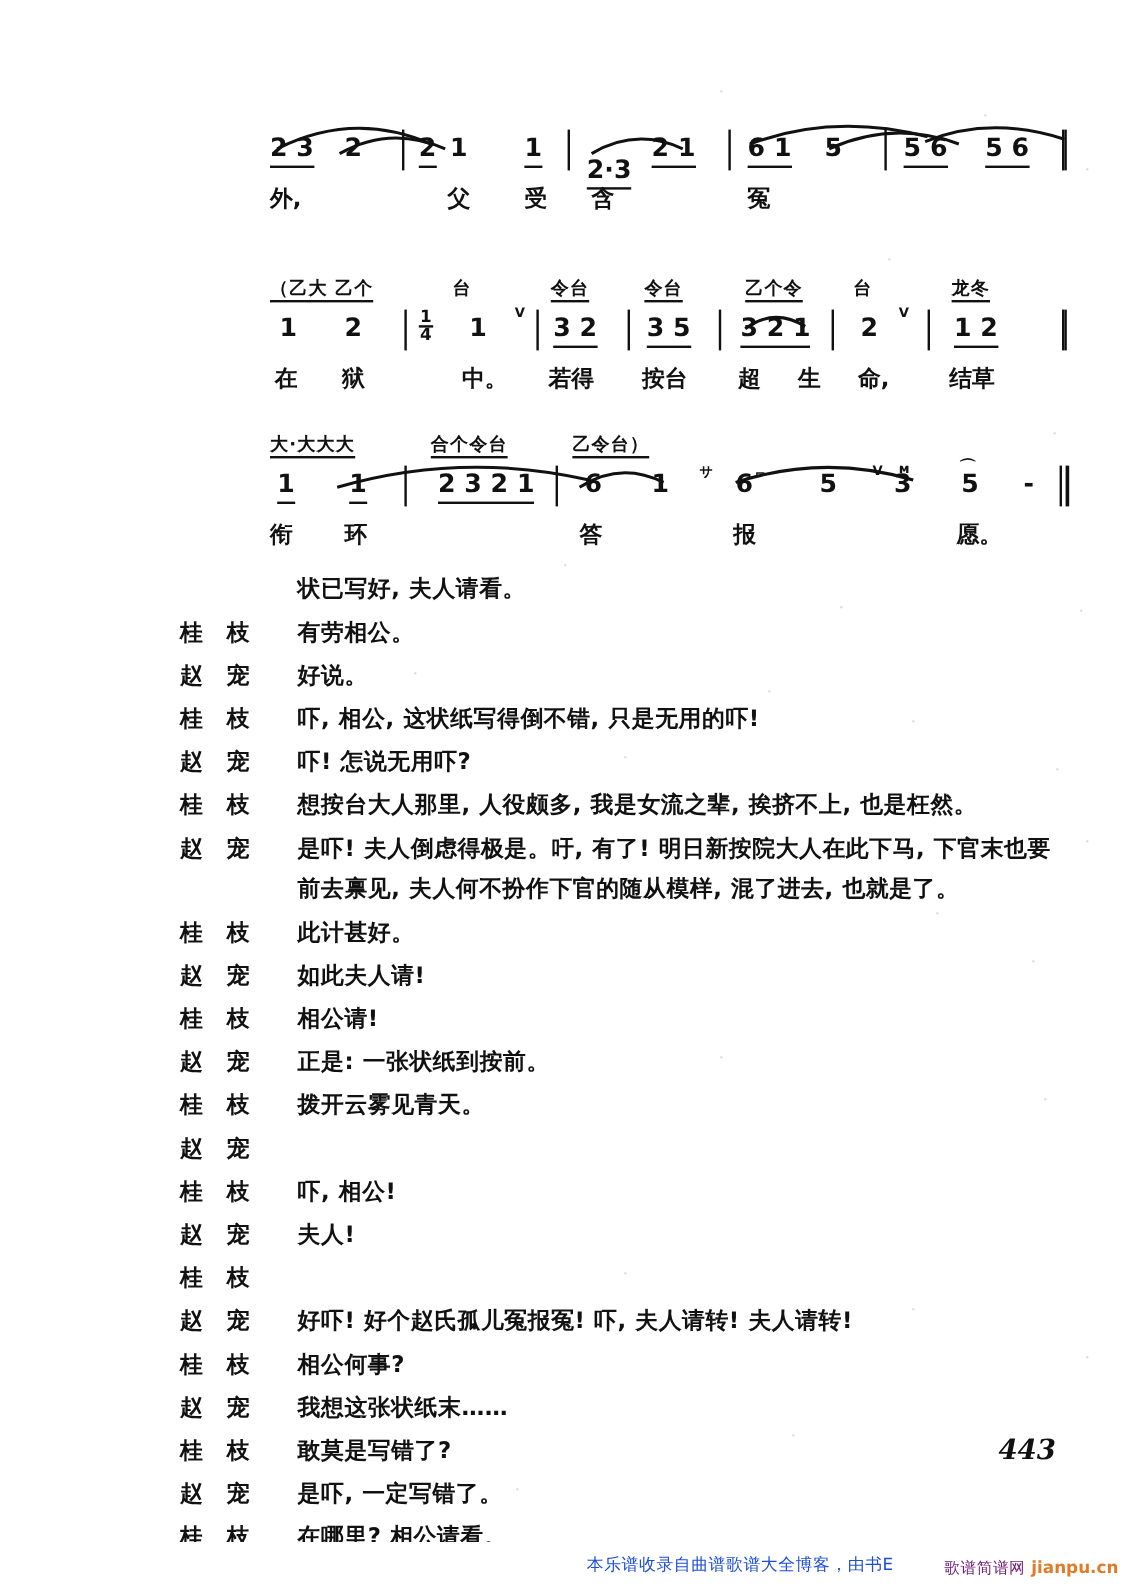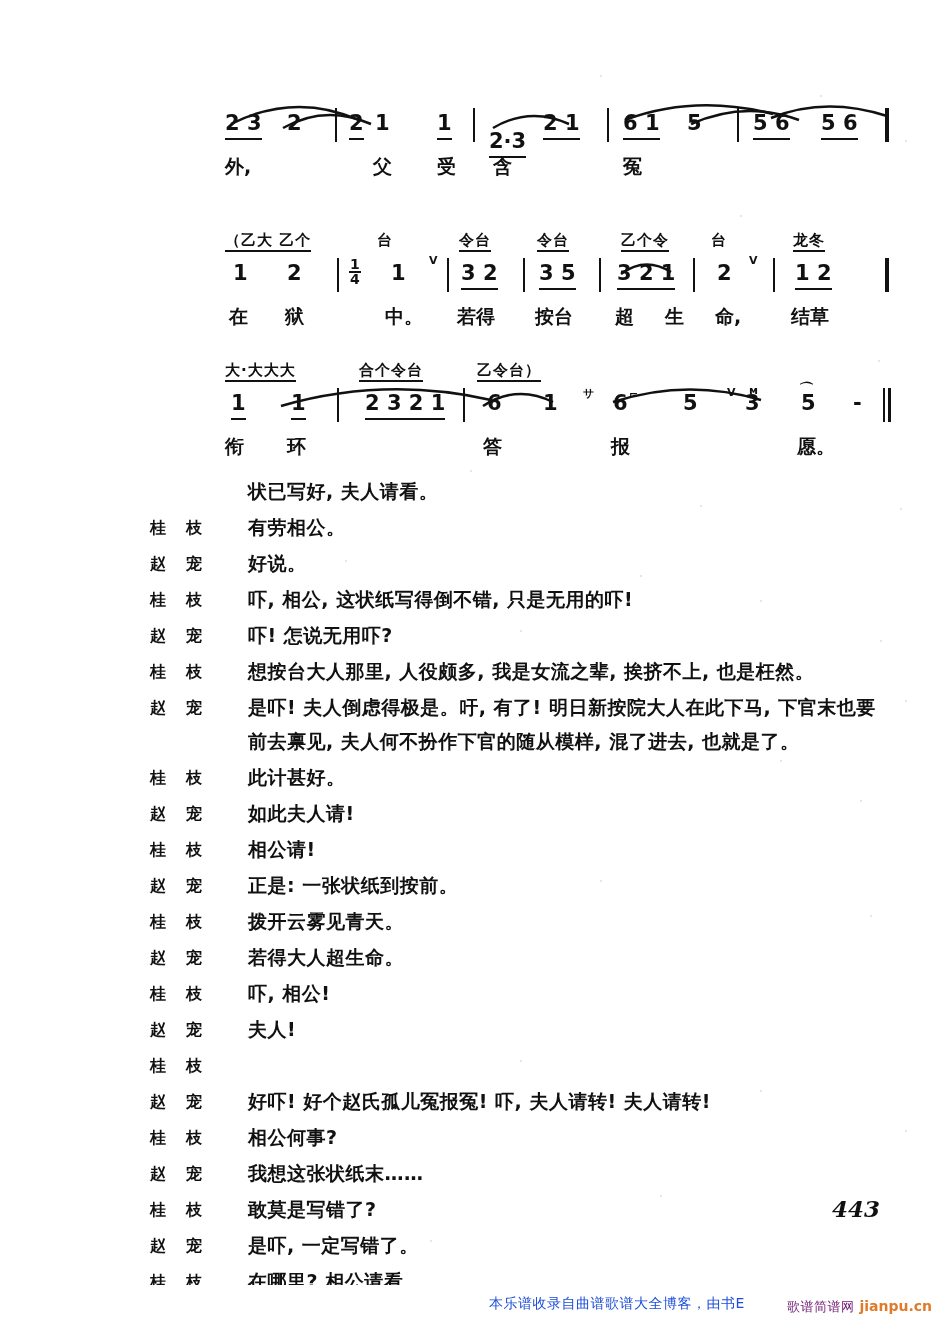--- a/index.html
+++ b/index.html
@@ -87,21 +87,21 @@
     position:relative;
     display:flex;
     align-items:flex-start;
     margin:0 0 9px 0;
     min-height:27px;
   }
   .speaker{
     width:100px;
     margin-left:148px;
     flex:0 0 100px;
-    font-size:16px;
+    font-size:19px;
     font-weight:bold;
     letter-spacing:20px;
     text-indent:2px;
     line-height:27px;
     font-family:"DejaVu Sans","Liberation Sans",sans-serif;
     white-space:nowrap;
   }
   .text{
     flex:1;
     font-size:19px;
@@ -327,21 +327,20 @@
       <div class="dline">
         <div class="speaker">赵宠</div>
         <div class="text">正是: 一张状纸到按前。</div>
       </div>
       <div class="dline">
         <div class="speaker">桂枝</div>
         <div class="text">拨开云雾见青天。</div>
       </div>
       <div class="dline">
         <div class="speaker">赵宠</div>
-        <div class="text">若得大人超生命。</div>
       </div>
       <div class="dline">
         <div class="speaker">桂枝</div>
         <div class="text">吓, 相公!</div>
       </div>
       <div class="dline">
         <div class="speaker">赵宠</div>
         <div class="text">夫人!</div>
       </div>
       <div class="dline">

